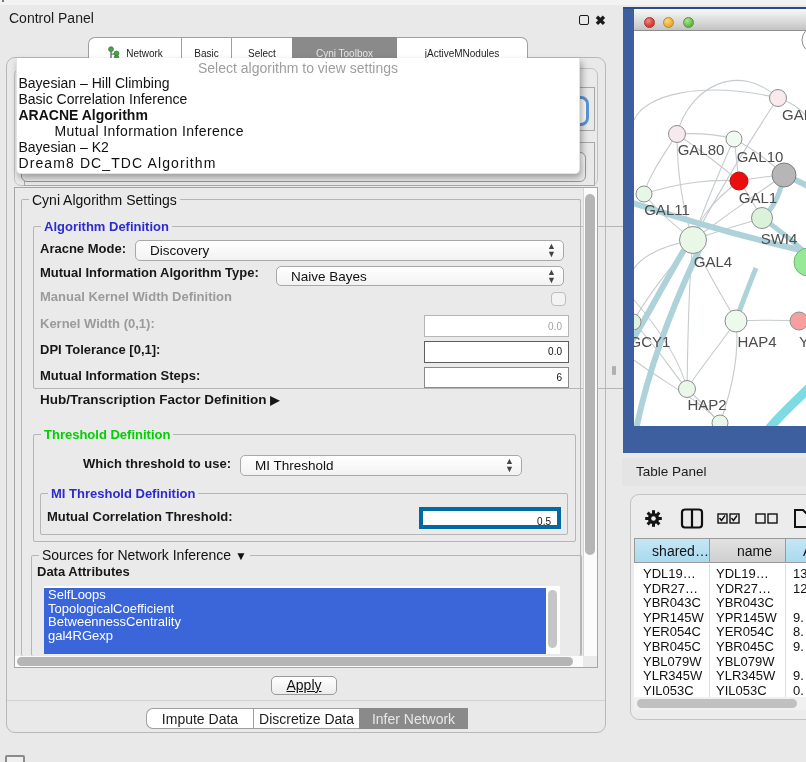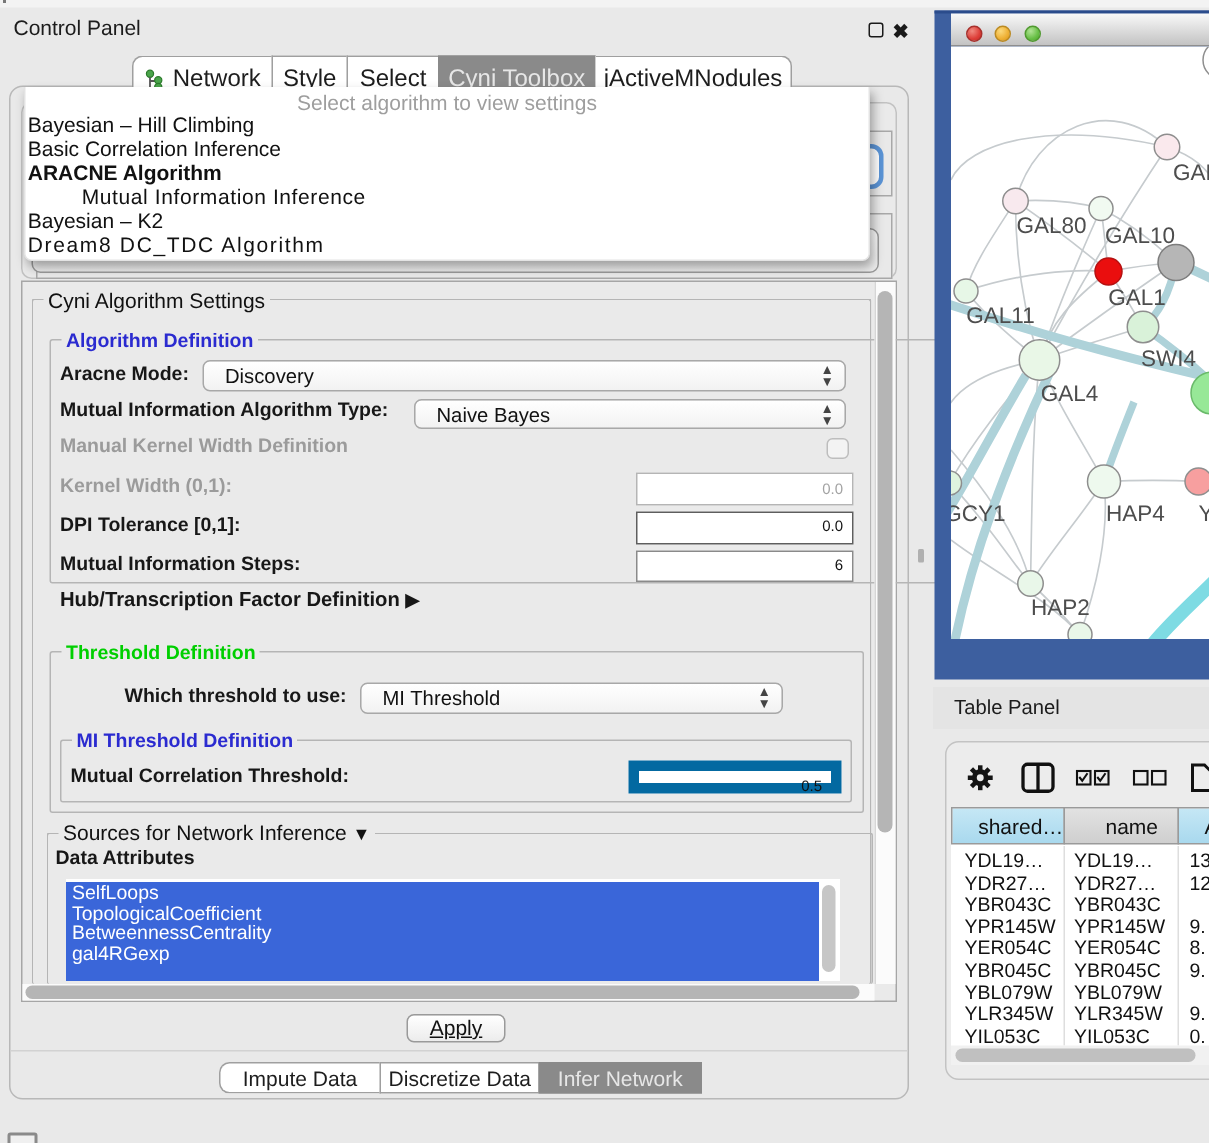--- a/index.html
+++ b/index.html
@@ -11,21 +11,21 @@
 
 #topstrip { left:0; top:0; width:806px; height:5px; background:#f3f3f3; }
 #cptitle { left:9px; top:10px; font-size:14px; color:#1c1c1c; }
 #sqico { left:579px; top:15px; width:10px; height:10px; border:1.6px solid #1a1a1a; border-radius:2px; }
 #xico { left:595px; top:13px; font-size:13px; font-weight:bold; color:#1a1a1a; }
 
 #panelA { left:6px; top:57px; width:600px; height:676px; border:1px solid #b8b8b8; border-radius:9px; background:#e9e9e9; }
 #panelB { left:14px; top:68px; width:584px; height:118px; border:1px solid #c2c2c2; border-radius:7px; background:#eaeaea; }
 .boxb { border:1px solid #a8a8a8; background:#e9e9e9; }
 
-.tabstrip { top:37px; height:32px; background:#ffffff; border:1px solid #9f9f9f; font-size:16px; color:#1d1d1d; display:flex; align-items:center; justify-content:center; }
+.tabstrip { top:37px; height:32px; background:#ffffff; border:1px solid #9f9f9f; font-size:10px; color:#1d1d1d; display:flex; align-items:center; justify-content:center; }
 .tabdark { background:#8a8a8a; color:#e7e7e7; border-color:#8a8a8a; }
 
 #scrollC { left:14px; top:187px; width:584px; height:481px; border:1px solid #a6a6a6; background:#eaeaea; }
 .vsb-track { left:583px; top:188px; width:14px; height:468px; background:#fbfbfb; border-left:1px solid #d6d6d6; }
 .vsb-thumb { left:585px; top:194px; width:10px; height:361px; background:#b5b5b5; border-radius:5px; }
 .hsb-track { left:15px; top:656px; width:568px; height:11px; background:#fbfbfb; }
 .hsb-thumb { left:17px; top:657px; width:556px; height:9px; background:#b5b5b5; border-radius:5px; }
 
 .group { border:1px solid #b5b5b5; border-radius:2px; }
 .gtitle { position:absolute; top:-8px; left:7px; background:#eaeaea; padding:0 3px; font-size:13px; }
@@ -80,21 +80,21 @@
   <div class="abs" style="left:30px;top:96px;width:559px;height:30px;border:3px solid #5b94d6;border-radius:8px;background:#fff;"></div>
   <div class="abs boxb" style="left:24px;top:142px;width:571px;height:44px;"></div>
   <div class="abs" style="left:21px;top:152px;width:565px;height:30px;border:1px solid #9a9a9a;border-radius:6px;background:linear-gradient(#fdfdfd,#ececec);"></div>
 
   <div class="abs tabstrip" style="left:88px;width:93px;border-radius:7px 0 0 7px;border-right:none;"><svg width="15" height="15" viewBox="0 0 15 15" style="margin-right:4px;">
         <circle cx="4" cy="3.2" r="2.4" fill="#4aa44a" stroke="#2c7a2c" stroke-width="0.8"></circle>
         <path d="M4 5.5 L4 12 M4 8 L9 8 M9 8 L9 12" stroke="#555" stroke-width="1.2" fill="none"></path>
         <circle cx="9.5" cy="7.5" r="2.4" fill="#4aa44a" stroke="#2c7a2c" stroke-width="0.8"></circle>
         <circle cx="9.5" cy="12" r="2.4" fill="#4aa44a" stroke="#2c7a2c" stroke-width="0.8"></circle>
       </svg>Network</div>
-  <div class="abs tabstrip" style="left:181px;width:50px;border-right:none;">Style</div>
+  <div class="abs tabstrip" style="left:181px;width:50px;border-right:none;">Basic</div>
   <div class="abs tabstrip" style="left:231px;width:61px;border-right:none;">Select</div>
   <div class="abs tabstrip tabdark" style="left:292px;width:105px;">Cyni Toolbox</div>
   <div class="abs tabstrip" style="left:397px;width:131px;border-left:none;border-radius:0 7px 7px 0;">jActiveMNodules</div>
 
   <div class="abs" id="scrollC"></div>
   <div class="abs group" style="left:21px;top:199px;width:560px;height:457px;border-bottom:none;"></div>
   <div class="abs" style="left:29px;top:192px;background:#eaeaea;padding:0 3px;font-size:14px;color:#111;">Cyni Algorithm Settings</div>
 
   <div class="abs group" style="left:33px;top:226px;width:649px;height:163px;">
     <div class="gtitle b" style="color:#2b2bd0;">Algorithm Definition</div>
@@ -125,21 +125,21 @@
   </div>
   <div class="abs lbl" style="left:83px;top:456px;">Which threshold to use:</div>
   <div class="combo" style="left:240px;top:455px;width:282px;height:21px;">
       <span class="ct">MI Threshold</span>
       <span class="ar">▲<br>▼</span>
     </div>
   <div class="abs group" style="left:40px;top:493px;width:528px;height:42px;">
     <div class="gtitle b" style="color:#2b2bd0;">MI Threshold Definition</div>
   </div>
   <div class="abs lbl" style="left:47px;top:509px;">Mutual Correlation Threshold:</div>
-  <div class="tf" style="left:419px;top:507px;width:142px;height:22px;border:7px solid #0369a1;line-height:21px;">0.5</div>
+  <div class="tf" style="left:419px;top:507px;width:142px;height:22px;border:4px solid #0369a1;line-height:21px;">0.5</div>
 
   <div class="abs group" style="left:31px;top:555px;width:551px;height:101px;border-bottom:none;">
     <div class="gtitle" style="color:#111;font-size:14px;top:-9px;">Sources for Network Inference <span style="font-size:12px;">▼</span></div>
   </div>
   <div class="abs lbl" style="left:37px;top:564px;">Data Attributes</div>
   <div class="abs" id="attrlist">
     <div id="attrsel">
       <div>SelfLoops</div>
       <div>TopologicalCoefficient</div>
       <div>BetweennessCentrality</div>

